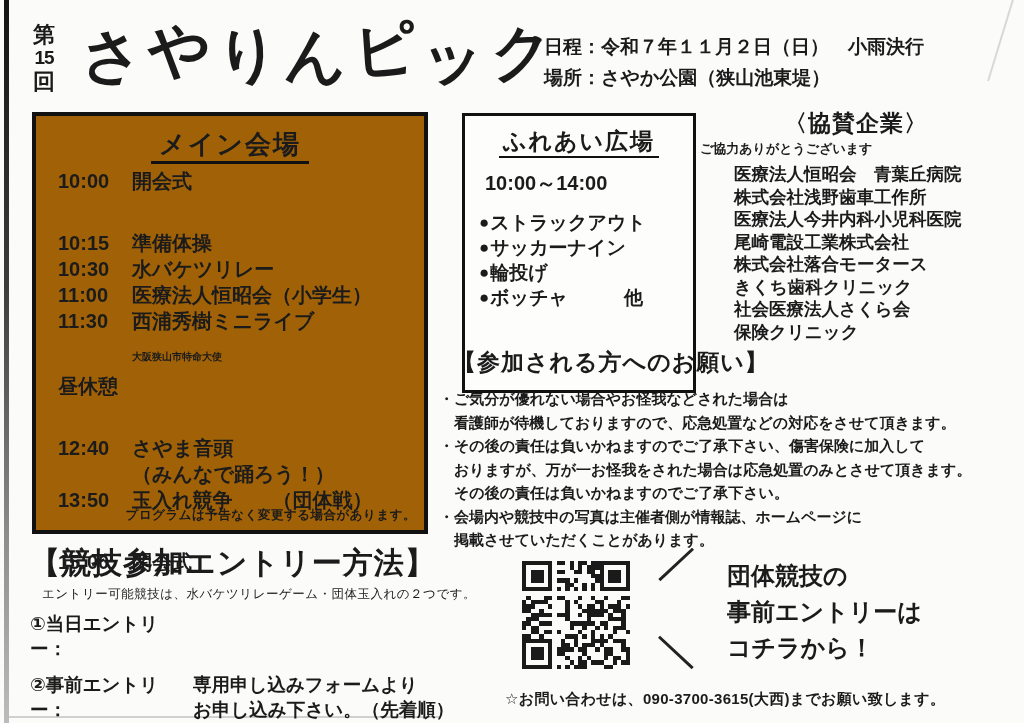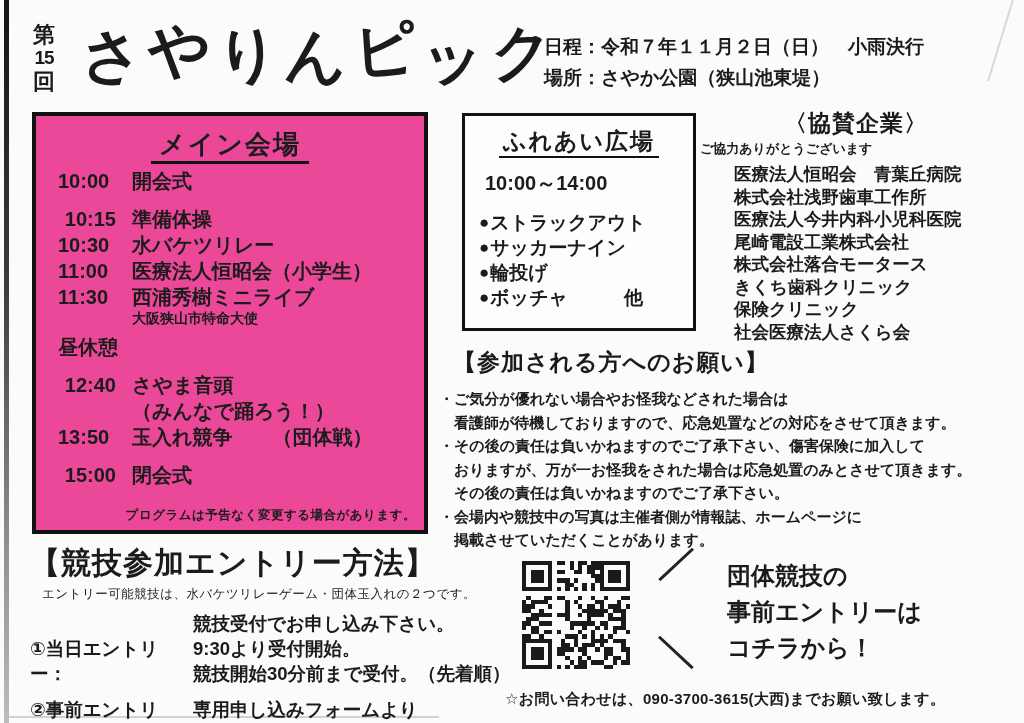--- a/index.html
+++ b/index.html
@@ -17,34 +17,34 @@
 
   
   .badge { position:absolute; left:26px; top:22px; width:36px; display:flex; flex-direction:column; align-items:center; font-weight:900; line-height:1.15; }
   .badge .b-kanji { font-size:22px; }
   .badge .b-num  { font-size:19px; letter-spacing:-1px; }
   .title { position:absolute; left:80px; top:12px; font-size:61px; font-weight:900; white-space:nowrap; letter-spacing:6px; }
   .title span { display:inline-block; }
   .event-info { position:absolute; left:544px; top:31px; font-size:19px; font-weight:700; line-height:31px; white-space:nowrap; }
 
   
-  .main-box { position:absolute; left:32px; top:112px; width:396px; height:422px; border:4px solid #111; background:#ec4899; }
+  .main-box { position:absolute; left:32px; top:112px; width:396px; height:422px; border:4px solid #111; background:#a16207; }
   .main-hdr { text-align:center; margin-top:11px; font-size:26px; font-weight:800; letter-spacing:2px; }
   .main-hdr span { border-bottom:3px solid #111; padding:0 8px 2px; }
   .sched { position:absolute; left:22px; top:52px; right:14px; font-size:20px; font-weight:700; }
   .sched-row { display:flex; line-height:26px; white-space:nowrap; }
-  .sched-row.gap { margin-top:12px;text-align:right; }
+  .sched-row.gap { margin-top:36px; }
   .sched-row .t { width:58px; flex:none; }
   .sched-row .sp { width:16px; flex:none; }
-  .sched-sub { margin-left:74px; font-size:14px; font-weight:700; line-height:16px; }
+  .sched-sub { margin-left:74px; font-size:10px; font-weight:700; line-height:16px;margin-top:15px; }
   .sched-label { line-height:26px; margin-top:8px; }
   .sched-note { position:absolute; right:8px; bottom:6px; font-size:12.5px; font-weight:700; letter-spacing:.5px; }
 
   
-  .fureai-box { position:absolute; left:462px; top:113px; width:234px; height:218px; border:3px solid #111; background:#fdfdfc; }
+  .fureai-box { position:absolute; left:462px; top:113px; width:234px; height:280px; border:3px solid #111; background:#fdfdfc; }
   .fureai-hdr { text-align:center; margin-top:10px; font-size:23px; font-weight:800; letter-spacing:2px; }
   .fureai-hdr span { border-bottom:2.5px solid #111; padding:0 4px 2px; }
   .fureai-hours { margin:13px 0 0 20px; font-size:20px; font-weight:600; }
   .fureai-items { margin:13px 0 0 14px; font-size:19px; font-weight:700; }
   .fureai-item { display:flex; align-items:center; line-height:25px; white-space:nowrap; }
   .fureai-item .bl { font-size:17px; margin-right:1px; }
   .fureai-item .suffix { margin-left:56px; }
 
   
   .sponsors { position:absolute; left:700px; top:108px; width:312px; }
@@ -186,22 +186,22 @@
   <div class="sponsors">
     <div class="sponsors-hdr">〈協賛企業〉</div>
     <div class="sponsors-sub">ご協力ありがとうございます</div>
     <div class="sponsor-list" id="sponsor-list">
         <div class="sponsor-line">医療法人恒昭会　青葉丘病院</div>
         <div class="sponsor-line">株式会社浅野歯車工作所</div>
         <div class="sponsor-line">医療法人今井内科小児科医院</div>
         <div class="sponsor-line">尾崎電設工業株式会社</div>
         <div class="sponsor-line">株式会社落合モータース</div>
         <div class="sponsor-line">きくち歯科クリニック</div>
+        <div class="sponsor-line">社会医療法人さくら会</div>
         <div class="sponsor-line">保険クリニック</div>
-        <div class="sponsor-line">社会医療法人さくら会</div>
       </div>
   </div>
 
   <div class="notice">
     <div class="notice-hdr">【参加される方へのお願い】</div>
     <div class="notice-list" id="notice-list">
         <div class="notice-line"><span class="bl">・</span><span class="txt">ご気分が優れない場合やお怪我などされた場合は</span></div>
         <div class="notice-line"><span class="txt">看護師が待機しておりますので、応急処置などの対応をさせて頂きます。</span></div>
         <div class="notice-line"><span class="bl">・</span><span class="txt">その後の責任は負いかねますのでご了承下さい、傷害保険に加入して</span></div>
         <div class="notice-line"><span class="txt">おりますが、万が一お怪我をされた場合は応急処置のみとさせて頂きます。</span></div>
@@ -210,25 +210,20 @@
         <div class="notice-line"><span class="txt">掲載させていただくことがあります。</span></div>
       </div>
   </div>
 
   <div class="entry">
     <div class="entry-hdr">【競技参加エントリー方法】</div>
     <div class="entry-sub">エントリー可能競技は、水バケツリレーゲーム・団体玉入れの２つです。</div>
     <div class="methods" id="methods">
         <div class="method">
           <div class="lbl">①当日エントリー：</div>
-          <div class="lines">
-            <div>競技受付でお申し込み下さい。</div>
-            <div>9:30より受付開始。</div>
-            <div>競技開始30分前まで受付。（先着順）</div>
-          </div>
         </div>
         <div class="method">
           <div class="lbl">②事前エントリー：</div>
           <div class="lines">
             <div>専用申し込みフォームより</div>
             <div>お申し込み下さい。（先着順）</div>
           </div>
         </div>
       </div>
   </div>

